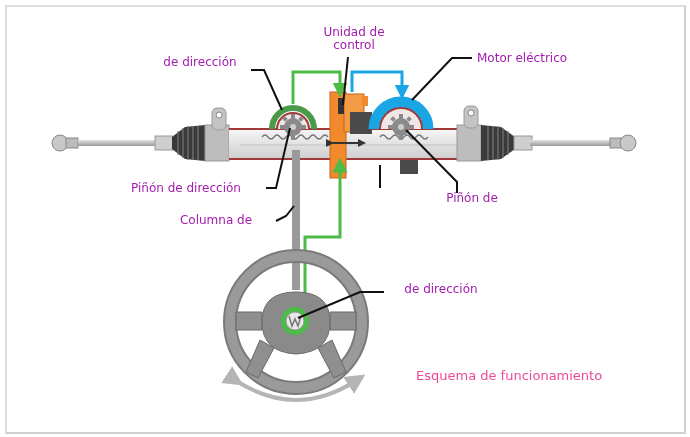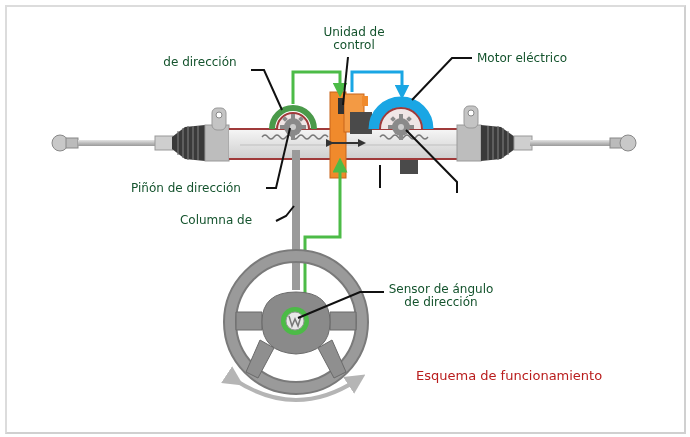--- a/index.html
+++ b/index.html
@@ -1,23 +1,23 @@
 <!DOCTYPE html>
 <html><head>
 <meta charset="utf-8">
 <style>
   html, body { margin: 0; padding: 0; background: #ffffff; }
   body { width: 690px; height: 437px; position: relative; overflow: hidden;
          font-family: "DejaVu Sans", "Liberation Sans", sans-serif; }
   .frame { position: absolute; left: 5px; top: 5px; width: 677px; height: 425px;
            border: 2px solid #dcdcdc; border-right-color: #d0d0d0; border-bottom-color: #d0d0d0; background: #fff; }
   svg { position: absolute; left: 0; top: 0; }
-  .lbl { position: absolute; font-size: 12px; color: #14532d; line-height: 13px; white-space: nowrap; }
+  .lbl { position: absolute; font-size: 12px; color: #a21caf; line-height: 13px; white-space: nowrap; }
   .c { text-align: center; }
-  .caption { font-size: 13px; color: #b91c1c; }
+  .caption { font-size: 13px; color: #ec4899; }
 </style>
 </head>
 <body>
 
 <div class="frame"></div>
 
 <svg width="690" height="437" viewBox="0 0 690 437">
   <defs>
     <linearGradient id="rodG" x1="0" y1="0" x2="0" y2="1">
       <stop offset="0" stop-color="#e4e4e4"></stop>
@@ -198,18 +198,18 @@
 <div class="lbl" style="left:477px; top:52px;">
   <div>Motor eléctrico</div>
 </div>
 <div class="lbl" style="left:131px; top:182px;text-align:center;">
   <div>Piñón de dirección</div>
 </div>
 <div class="lbl c" style="left:166px; top:214px; width:100px;">
   <div>Columna de</div>
 </div>
 <div class="lbl c" style="left:422px; top:192px; width:100px;">
+  <div>Piñón de</div>
 </div>
 <div class="lbl c" style="left:386px; top:283px; width:110px;">
-  <div>Sensor de ángulo</div>
   <div>de dirección</div>
 </div>
 <div class="lbl caption" style="left:416px; top:369px;">Esquema de funcionamiento</div>
 
 </body></html>

